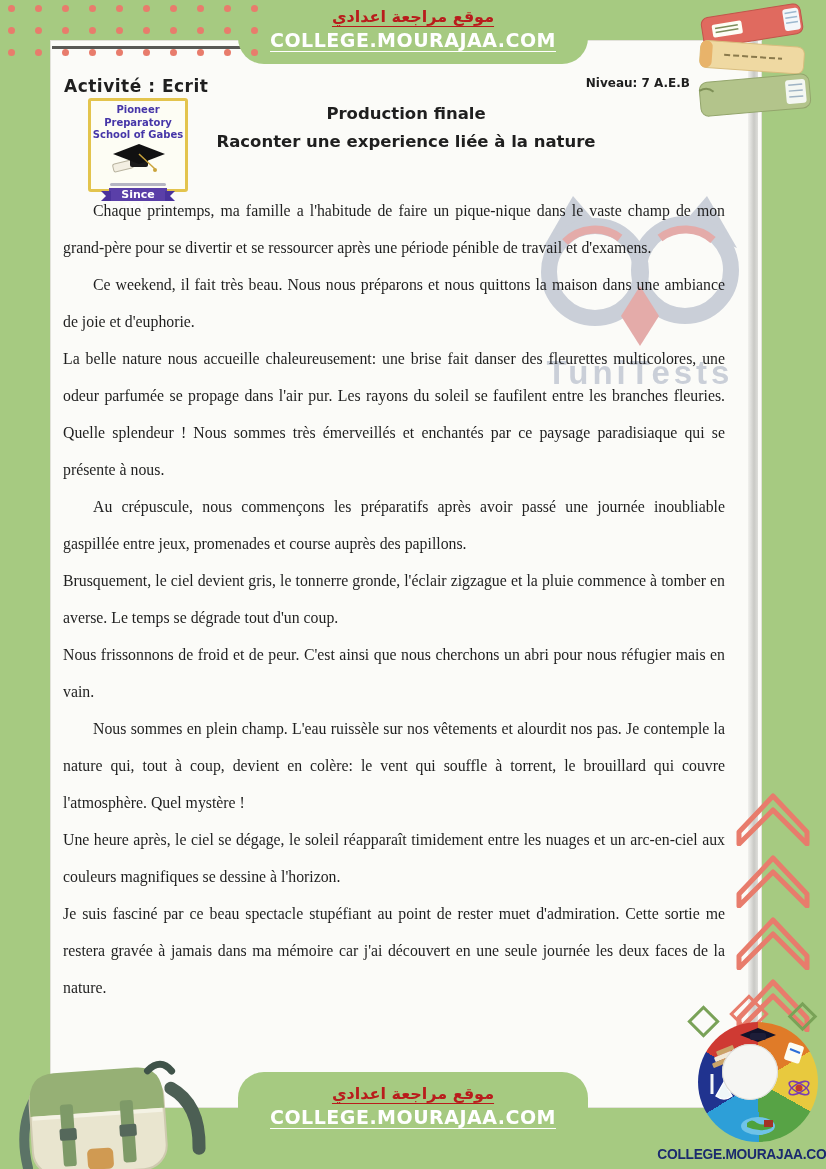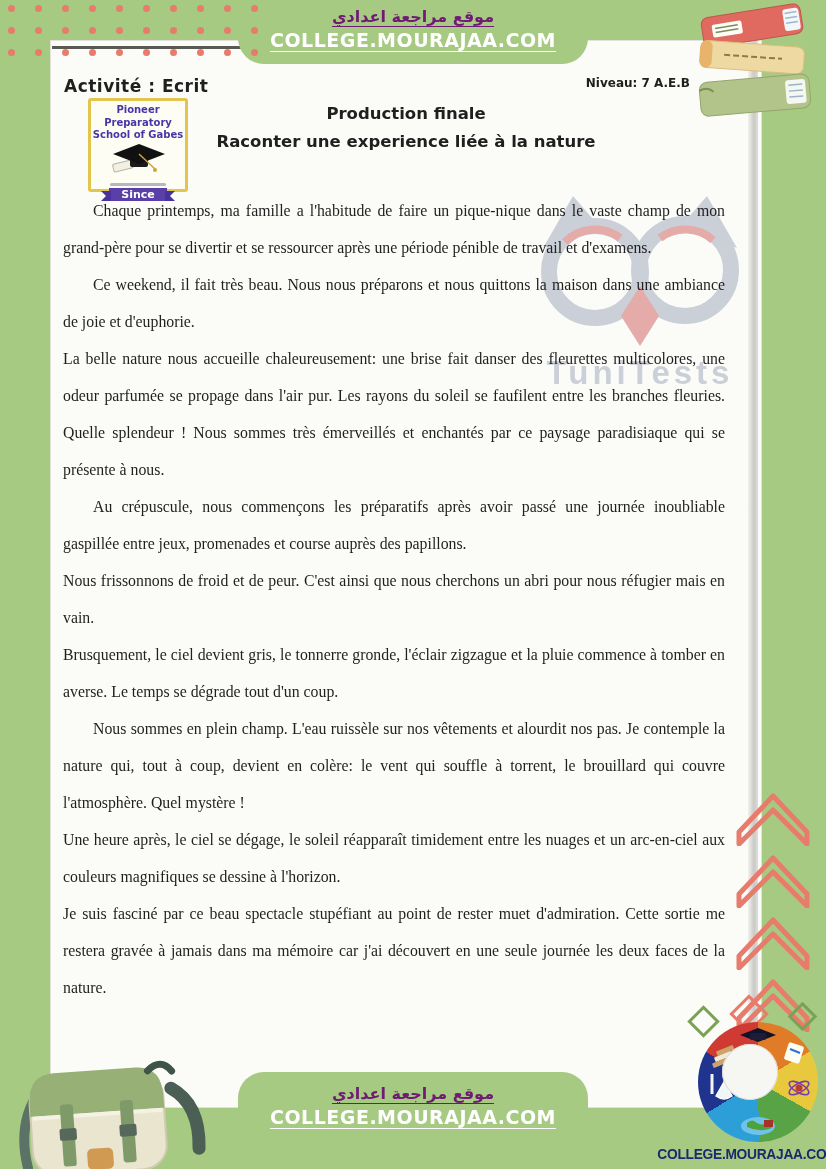--- a/index.html
+++ b/index.html
@@ -11,21 +11,21 @@
          box-shadow:0 0 0 1px #e2e2da inset;z-index:1;}
   .paper-shadow-right{position:absolute;right:4px;top:0;width:10px;height:100%;
          background:linear-gradient(to right,#f1f1ee,#c9c9c5 60%,#dededa);}
   .scan-line{position:absolute;left:2px;top:6px;width:292px;height:3px;background:#2b2b28;opacity:.78;}
   .scan-line2{position:absolute;left:294px;top:7px;width:130px;height:2px;background:#2b2b28;opacity:.3;}
 
   
   .tab{position:absolute;left:50%;transform:translateX(-50%);background:#a6ca81;z-index:3;text-align:center;}
   .tab-top{top:0;width:350px;height:64px;border-radius:0 0 26px 26px;}
   .tab-bottom{top:1072px;width:350px;height:97px;border-radius:26px 26px 0 0;}
-  .banner-ar{color:#701a75;font-weight:bold;font-size:16px;text-decoration:underline;
+  .banner-ar{color:#b91c1c;font-weight:bold;font-size:16px;text-decoration:underline;
              text-underline-offset:4px;margin-top:7px;}
   .banner-url{color:#ffffff;font-weight:bold;font-size:19px;letter-spacing:.5px;
              text-decoration:underline;text-underline-offset:4px;margin-top:3px;}
   .tab-bottom .banner-ar{margin-top:12px;}
 
   
   .dots{position:absolute;left:0;top:0;width:272px;height:62px;z-index:4;}
   .dots .d{position:absolute;width:7px;height:7px;border-radius:50%;background:#e87c6c;}
 
   
@@ -129,22 +129,22 @@
     <div class="doc-title">
       <div class="t1">Production finale</div>
       <div class="t2">Raconter une experience liée à la nature</div>
     </div>
 
     <div class="essay">
       <p class="ind">Chaque printemps, ma famille a l'habitude de faire un pique-nique dans le vaste champ de mon grand-père pour se divertir et se ressourcer après une période pénible de travail et d'examens.</p>
       <p class="ind">Ce weekend, il fait très beau. Nous nous préparons et nous quittons la maison dans une ambiance de joie et d'euphorie.</p>
       <p>La belle nature nous accueille chaleureusement: une brise fait danser des fleurettes multicolores, une odeur parfumée se propage dans l'air pur. Les rayons du soleil se faufilent entre les branches fleuries. Quelle splendeur ! Nous sommes très émerveillés et enchantés par ce paysage paradisiaque qui se présente à nous.</p>
       <p class="ind">Au crépuscule, nous commençons les préparatifs après avoir passé une journée inoubliable gaspillée entre jeux, promenades et course auprès des papillons.</p>
+      <p>Brusquement, le ciel devient gris, le tonnerre gronde, l'éclair zigzague et la pluie commence à tomber en averse. Le temps se dégrade tout d'un coup.</p>
       <p>Nous frissonnons de froid et de peur. C'est ainsi que nous cherchons un abri pour nous réfugier mais en vain.</p>
-      <p>Brusquement, le ciel devient gris, le tonnerre gronde, l'éclair zigzague et la pluie commence à tomber en averse. Le temps se dégrade tout d'un coup.</p>
       <p class="ind">Nous sommes en plein champ. L'eau ruissèle sur nos vêtements et alourdit nos pas.  Je contemple la nature qui, tout à coup, devient en colère: le vent qui souffle à torrent, le brouillard qui couvre l'atmosphère. Quel mystère !</p>
       <p>Une heure après, le ciel se dégage, le soleil réapparaît timidement entre les nuages et un arc-en-ciel aux couleurs magnifiques se dessine à l'horizon.</p>
       <p>Je suis fasciné par ce beau spectacle stupéfiant  au point de rester muet d'admiration. Cette sortie me restera gravée à jamais dans ma mémoire car j'ai découvert en une seule journée les deux faces de la nature.</p>
     </div>
   </div>
 
   <div class="tab tab-top">
     <div class="banner-ar">موقع مراجعة اعدادي</div>
     <div class="banner-url">COLLEGE.MOURAJAA.COM</div>
   </div>

